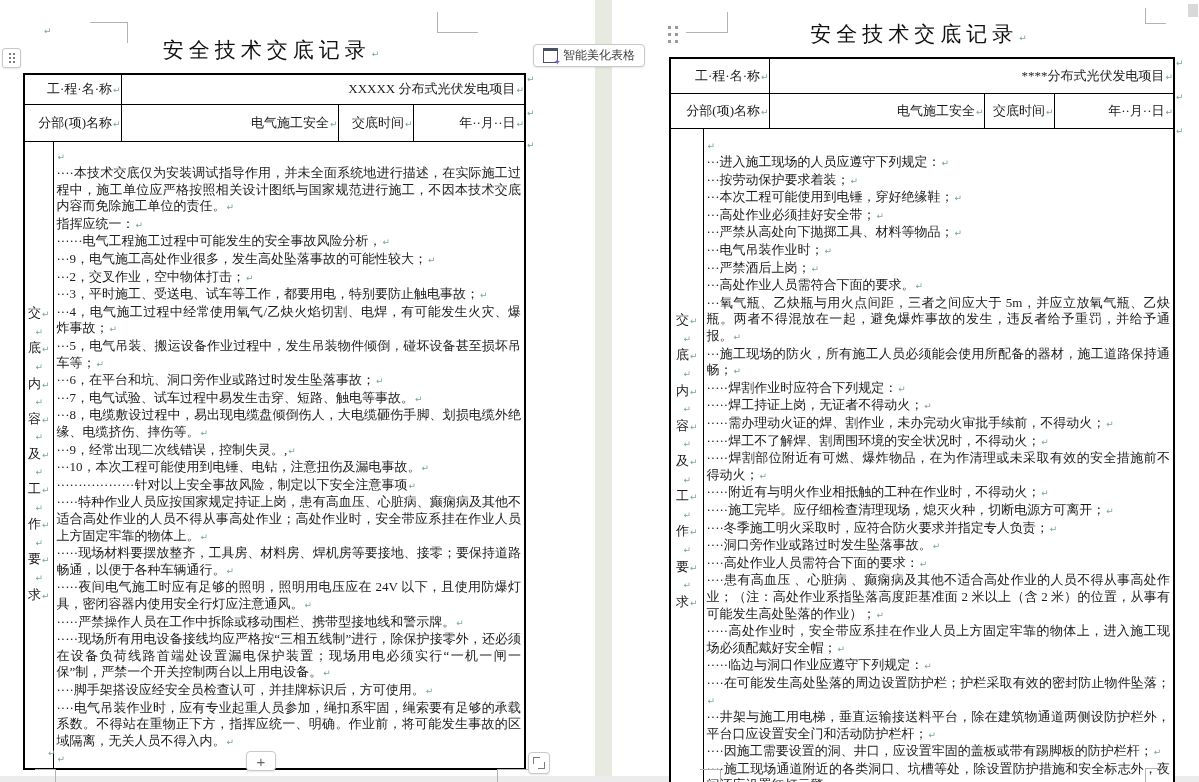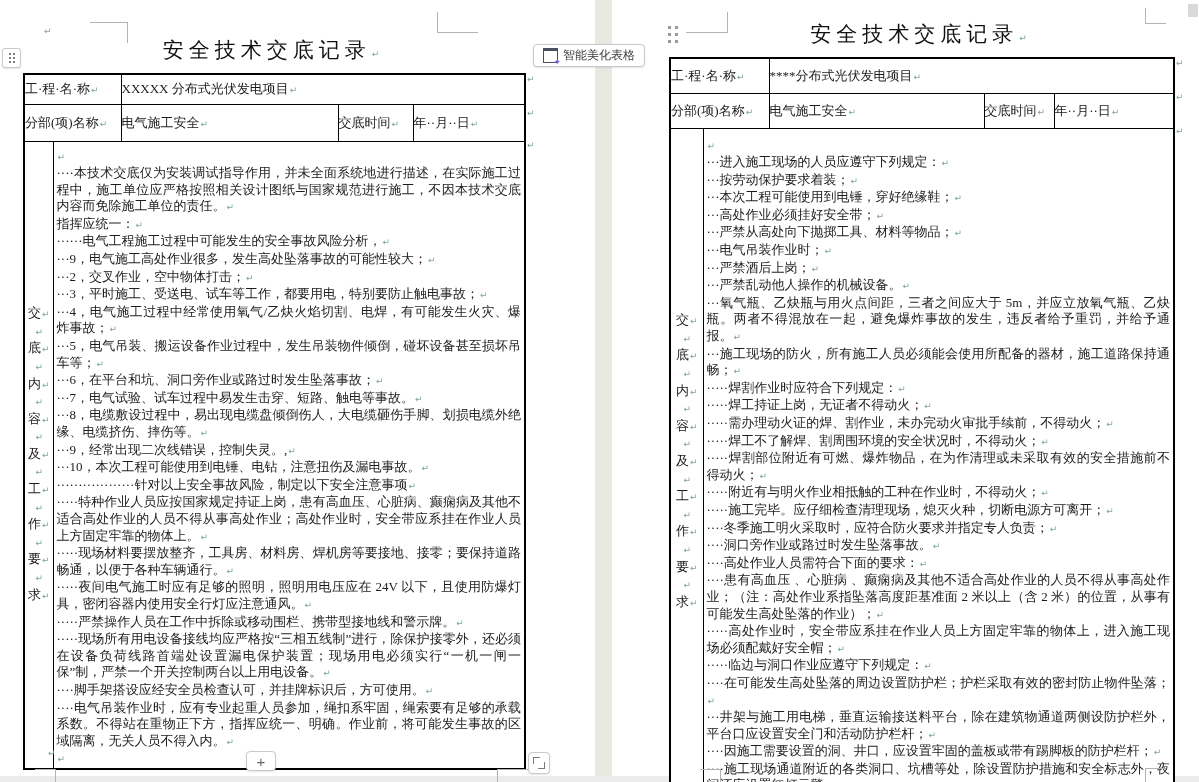--- a/index.html
+++ b/index.html
@@ -8,21 +8,21 @@
   .page{position:absolute;top:0;height:776px;background:#ffffff;}
   .divider{position:absolute;top:0;width:17px;height:782px;background:#e7eae0;}
   .bottombar{position:absolute;left:0;top:776px;width:1199px;height:6px;background:#ececec;}
   .scrollthumb{position:absolute;left:1188px;top:4px;width:10px;height:13px;background:#d9d9d9;}
 
   .page-title{position:absolute;text-align:center;font-size:21px;letter-spacing:5px;
               color:#111;white-space:nowrap;}
   .doc-table{position:absolute;border-collapse:collapse;table-layout:fixed;
              border:2px solid #000;background:#fff;}
   .doc-table td{border:1px solid #000;padding:0;font-size:13px;color:#1c1c1c;overflow:hidden;}
-  td.hcell{text-align:left;vertical-align:middle;}
+  td.hcell{text-align:right;vertical-align:middle;}
   td.content{vertical-align:top;padding:6px 3px 0 3px;}
   .para{font-size:13px;line-height:16.6px;text-align:justify;color:#1c1c1c;}
   .pilcrow{color:#7ca3a3;font-size:9px;font-family:"DejaVu Sans",sans-serif;margin-left:1px;}
   .stray{position:absolute;font-size:9px;color:#7ca3a3;font-family:"DejaVu Sans",sans-serif;}
   .vwrap{display:flex;flex-direction:column;align-items:center;justify-content:center;height:100%;}
   .vline{line-height:16.6px;font-size:13px;white-space:nowrap;}
 
   
   .cm{position:absolute;}
   .bt{border-top:1px solid #b3b3b3;} .bb{border-bottom:1px solid #b3b3b3;}
@@ -184,21 +184,21 @@
       <td class="content" colspan="4" style="padding-top:8px;">
         <div>
               <div class="para"><span></span><span class="pilcrow">↵</span></div>
               <div class="para"><span>···进入施工现场的人员应遵守下列规定：</span><span class="pilcrow">↵</span></div>
               <div class="para"><span>···按劳动保护要求着装；</span><span class="pilcrow">↵</span></div>
               <div class="para"><span>···本次工程可能使用到电锤，穿好绝缘鞋；</span><span class="pilcrow">↵</span></div>
               <div class="para"><span>···高处作业必须挂好安全带；</span><span class="pilcrow">↵</span></div>
               <div class="para"><span>···严禁从高处向下抛掷工具、材料等物品；</span><span class="pilcrow">↵</span></div>
               <div class="para"><span>···电气吊装作业时；</span><span class="pilcrow">↵</span></div>
               <div class="para"><span>···严禁酒后上岗；</span><span class="pilcrow">↵</span></div>
-              <div class="para"><span>···严禁乱动他人操作的机械设备。</span><span class="pilcrow">↵</span></div>
+              <div class="para"><span>···高处作业人员需符合下面的要求。</span><span class="pilcrow">↵</span></div>
               <div class="para"><span>···氧气瓶、乙炔瓶与用火点间距，三者之间应大于 5m，并应立放氧气瓶、乙炔瓶。两者不得混放在一起，避免爆炸事故的发生，违反者给予重罚，并给予通报。</span><span class="pilcrow">↵</span></div>
               <div class="para"><span>···施工现场的防火，所有施工人员必须能会使用所配备的器材，施工道路保持通畅；</span><span class="pilcrow">↵</span></div>
               <div class="para"><span>·····焊割作业时应符合下列规定：</span><span class="pilcrow">↵</span></div>
               <div class="para"><span>·····焊工持证上岗，无证者不得动火；</span><span class="pilcrow">↵</span></div>
               <div class="para"><span>·····需办理动火证的焊、割作业，未办完动火审批手续前，不得动火；</span><span class="pilcrow">↵</span></div>
               <div class="para"><span>·····焊工不了解焊、割周围环境的安全状况时，不得动火；</span><span class="pilcrow">↵</span></div>
               <div class="para"><span>·····焊割部位附近有可燃、爆炸物品，在为作清理或未采取有效的安全措施前不得动火；</span><span class="pilcrow">↵</span></div>
               <div class="para"><span>·····附近有与明火作业相抵触的工种在作业时，不得动火；</span><span class="pilcrow">↵</span></div>
               <div class="para"><span>·····施工完毕。应仔细检查清理现场，熄灭火种，切断电源方可离开；</span><span class="pilcrow">↵</span></div>
               <div class="para"><span>····冬季施工明火采取时，应符合防火要求并指定专人负责；</span><span class="pilcrow">↵</span></div>

